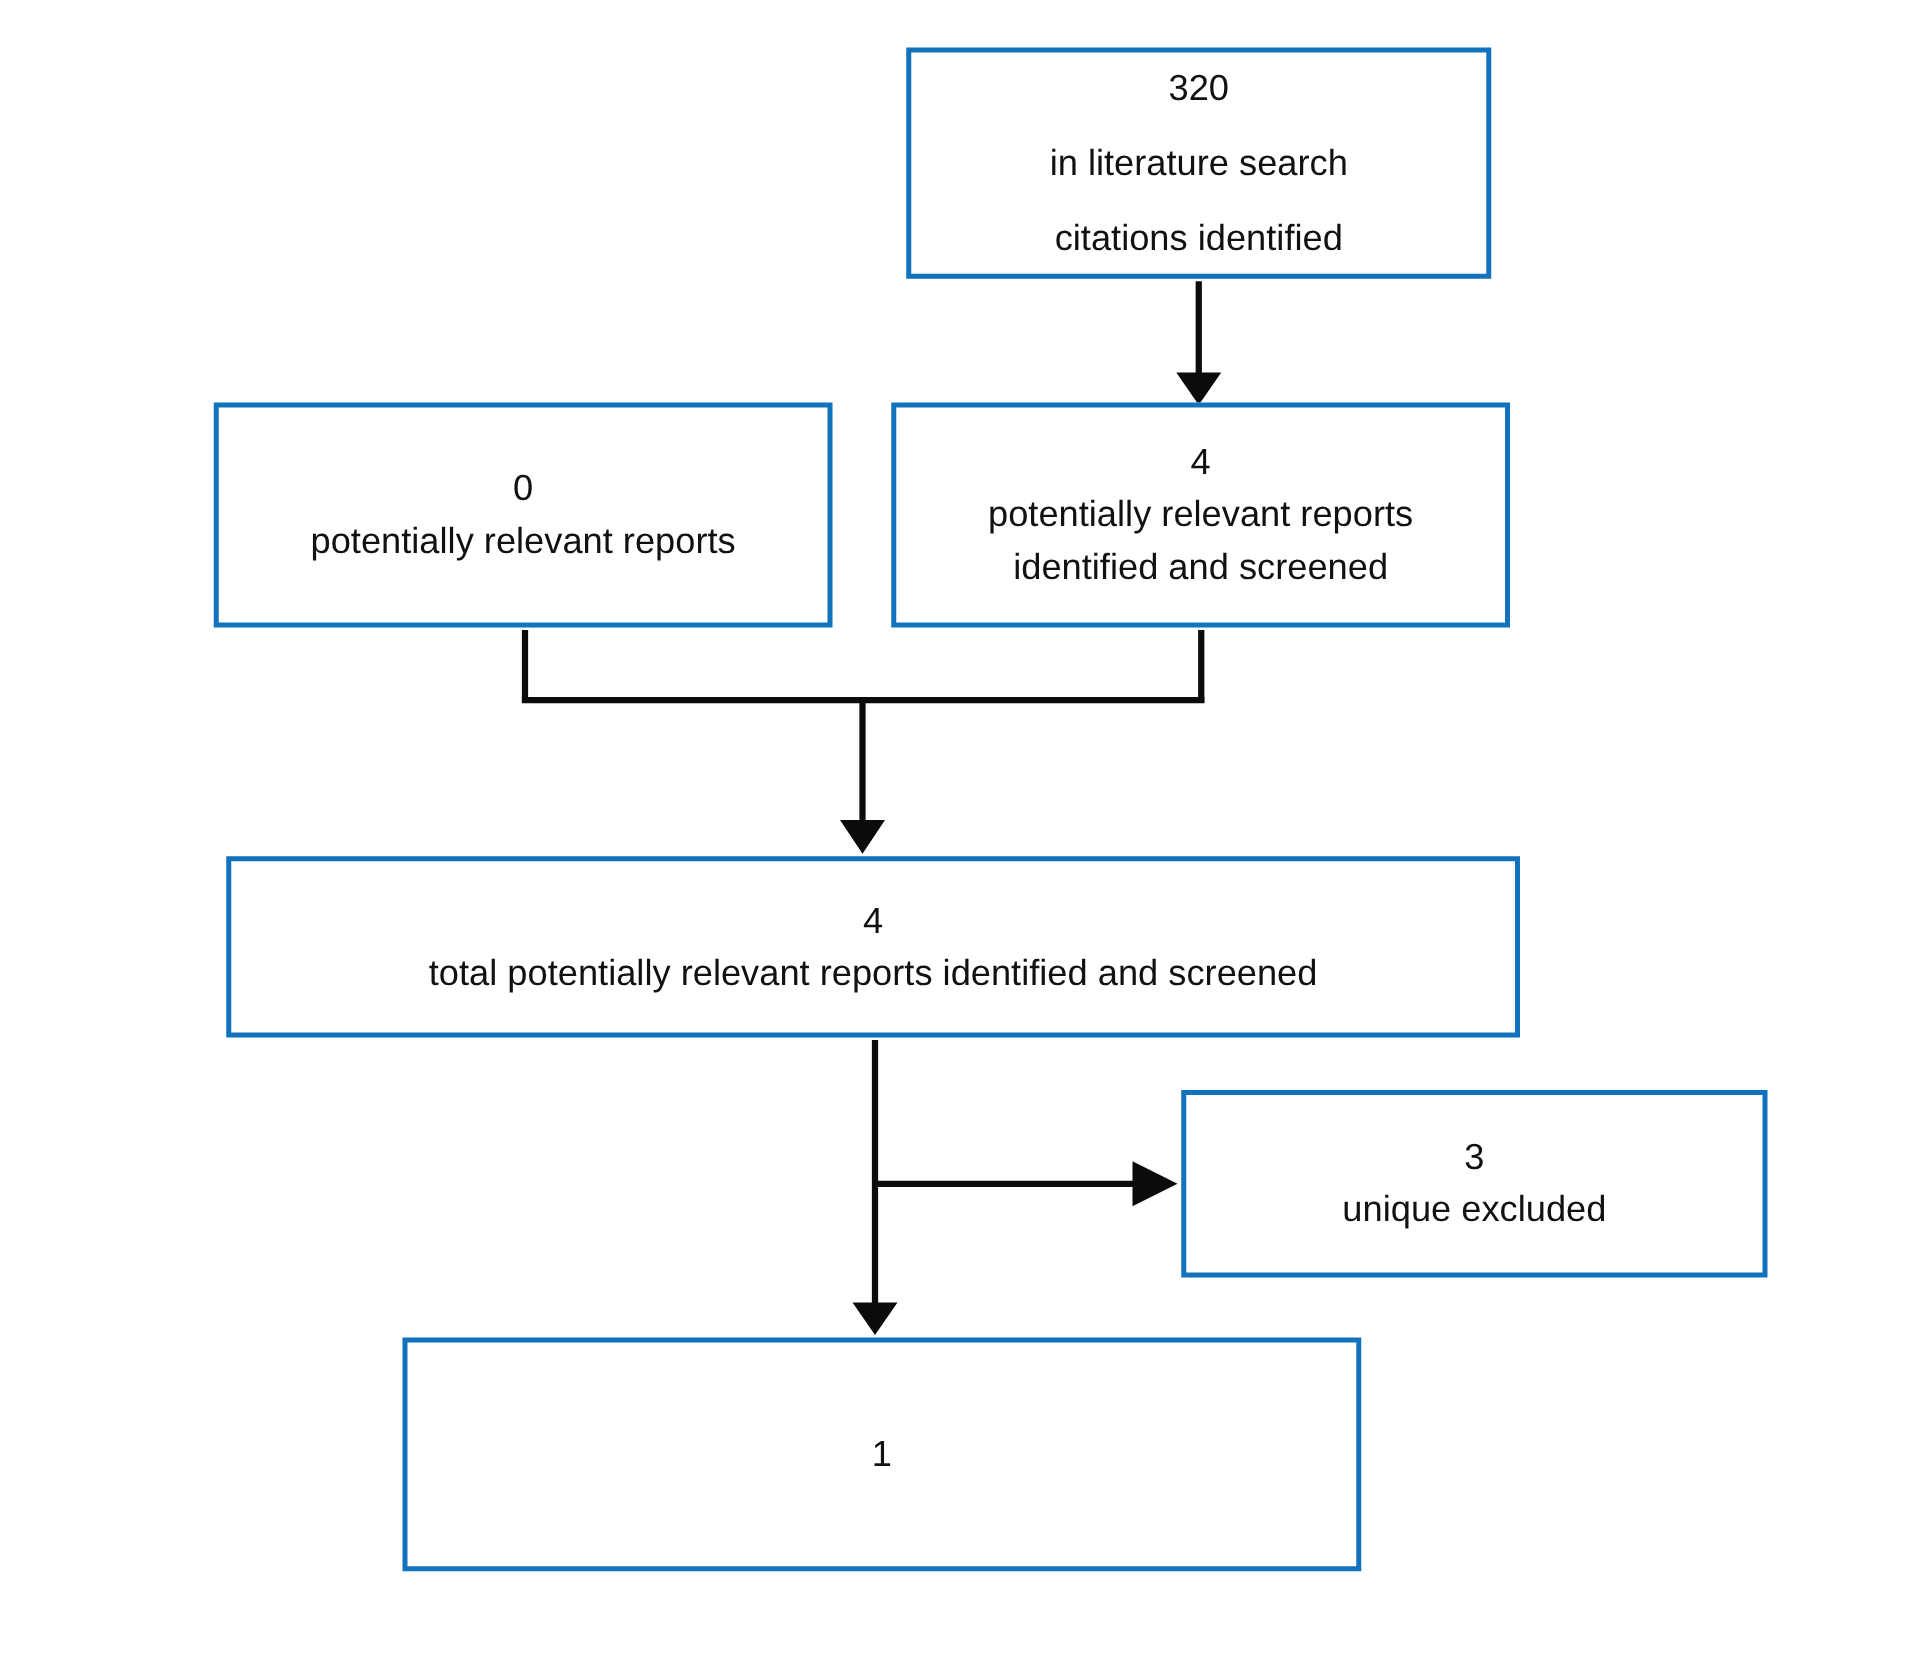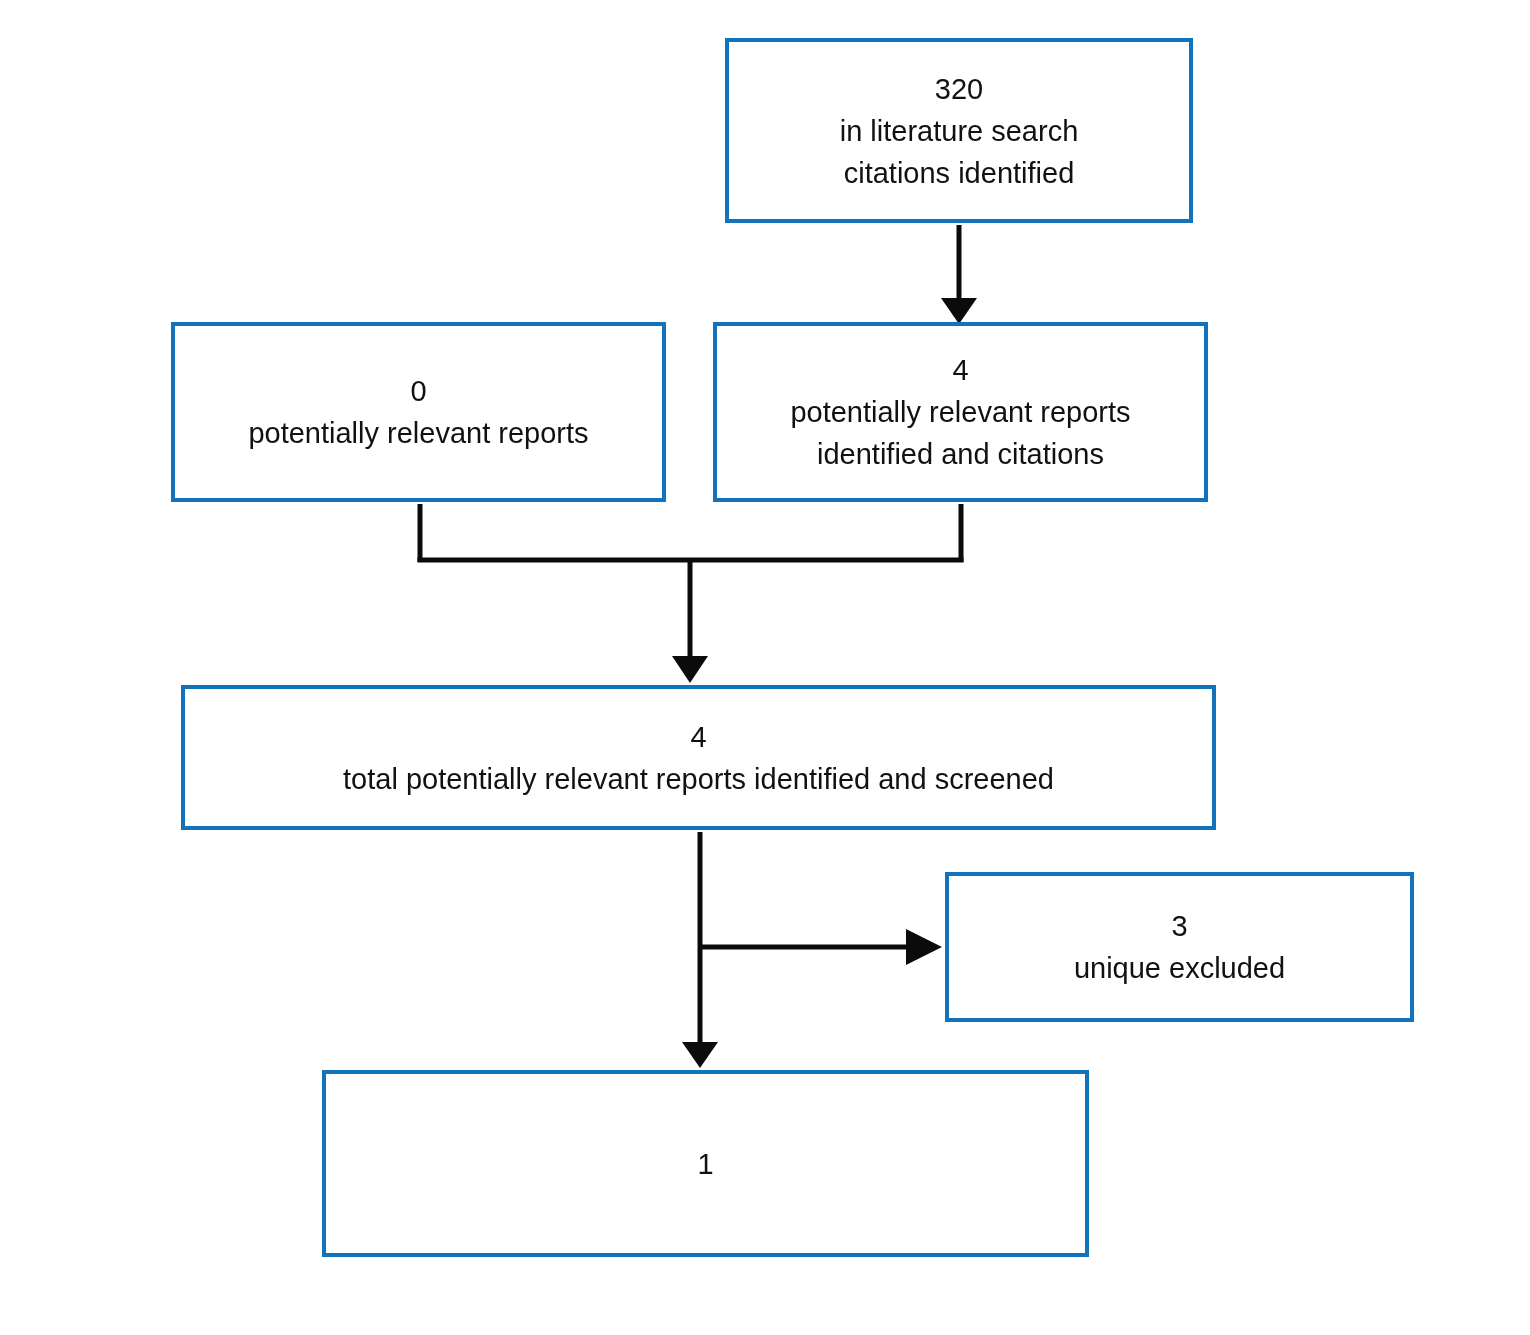--- a/index.html
+++ b/index.html
@@ -75,35 +75,35 @@
       <line x1="700" y1="832" x2="700" y2="1044"></line>
       <polygon points="682,1042 718,1042 700,1068"></polygon>
     </g>
 
     <g>
       <line x1="700" y1="947" x2="908" y2="947"></line>
       <polygon points="906,929 906,965 942,947"></polygon>
     </g>
   </svg>
 
-  <div class="box" style="left:725px; top:38px; width:468px; height:185px;">
+  <div class="box" style="left:725px; top:38px; width:468px; height:185px;gap:18px;">
     <div class="ln">320</div>
     <div class="ln">in literature search</div>
     <div class="ln">citations identified</div>
   </div>
 
   <div class="box" style="left:171px; top:322px; width:495px; height:180px;">
     <div class="ln">0</div>
     <div class="ln">potentially relevant reports</div>
   </div>
 
   <div class="box" style="left:713px; top:322px; width:495px; height:180px;">
     <div class="ln">4</div>
     <div class="ln">potentially relevant reports</div>
-    <div class="ln">identified and citations</div>
+    <div class="ln">identified and screened</div>
   </div>
 
   <div class="box" style="left:181px; top:685px; width:1035px; height:145px;">
     <div class="ln">4</div>
     <div class="ln">total potentially relevant reports identified and screened</div>
   </div>
 
   <div class="box" style="left:945px; top:872px; width:469px; height:150px;">
     <div class="ln">3</div>
     <div class="ln">unique excluded</div>

